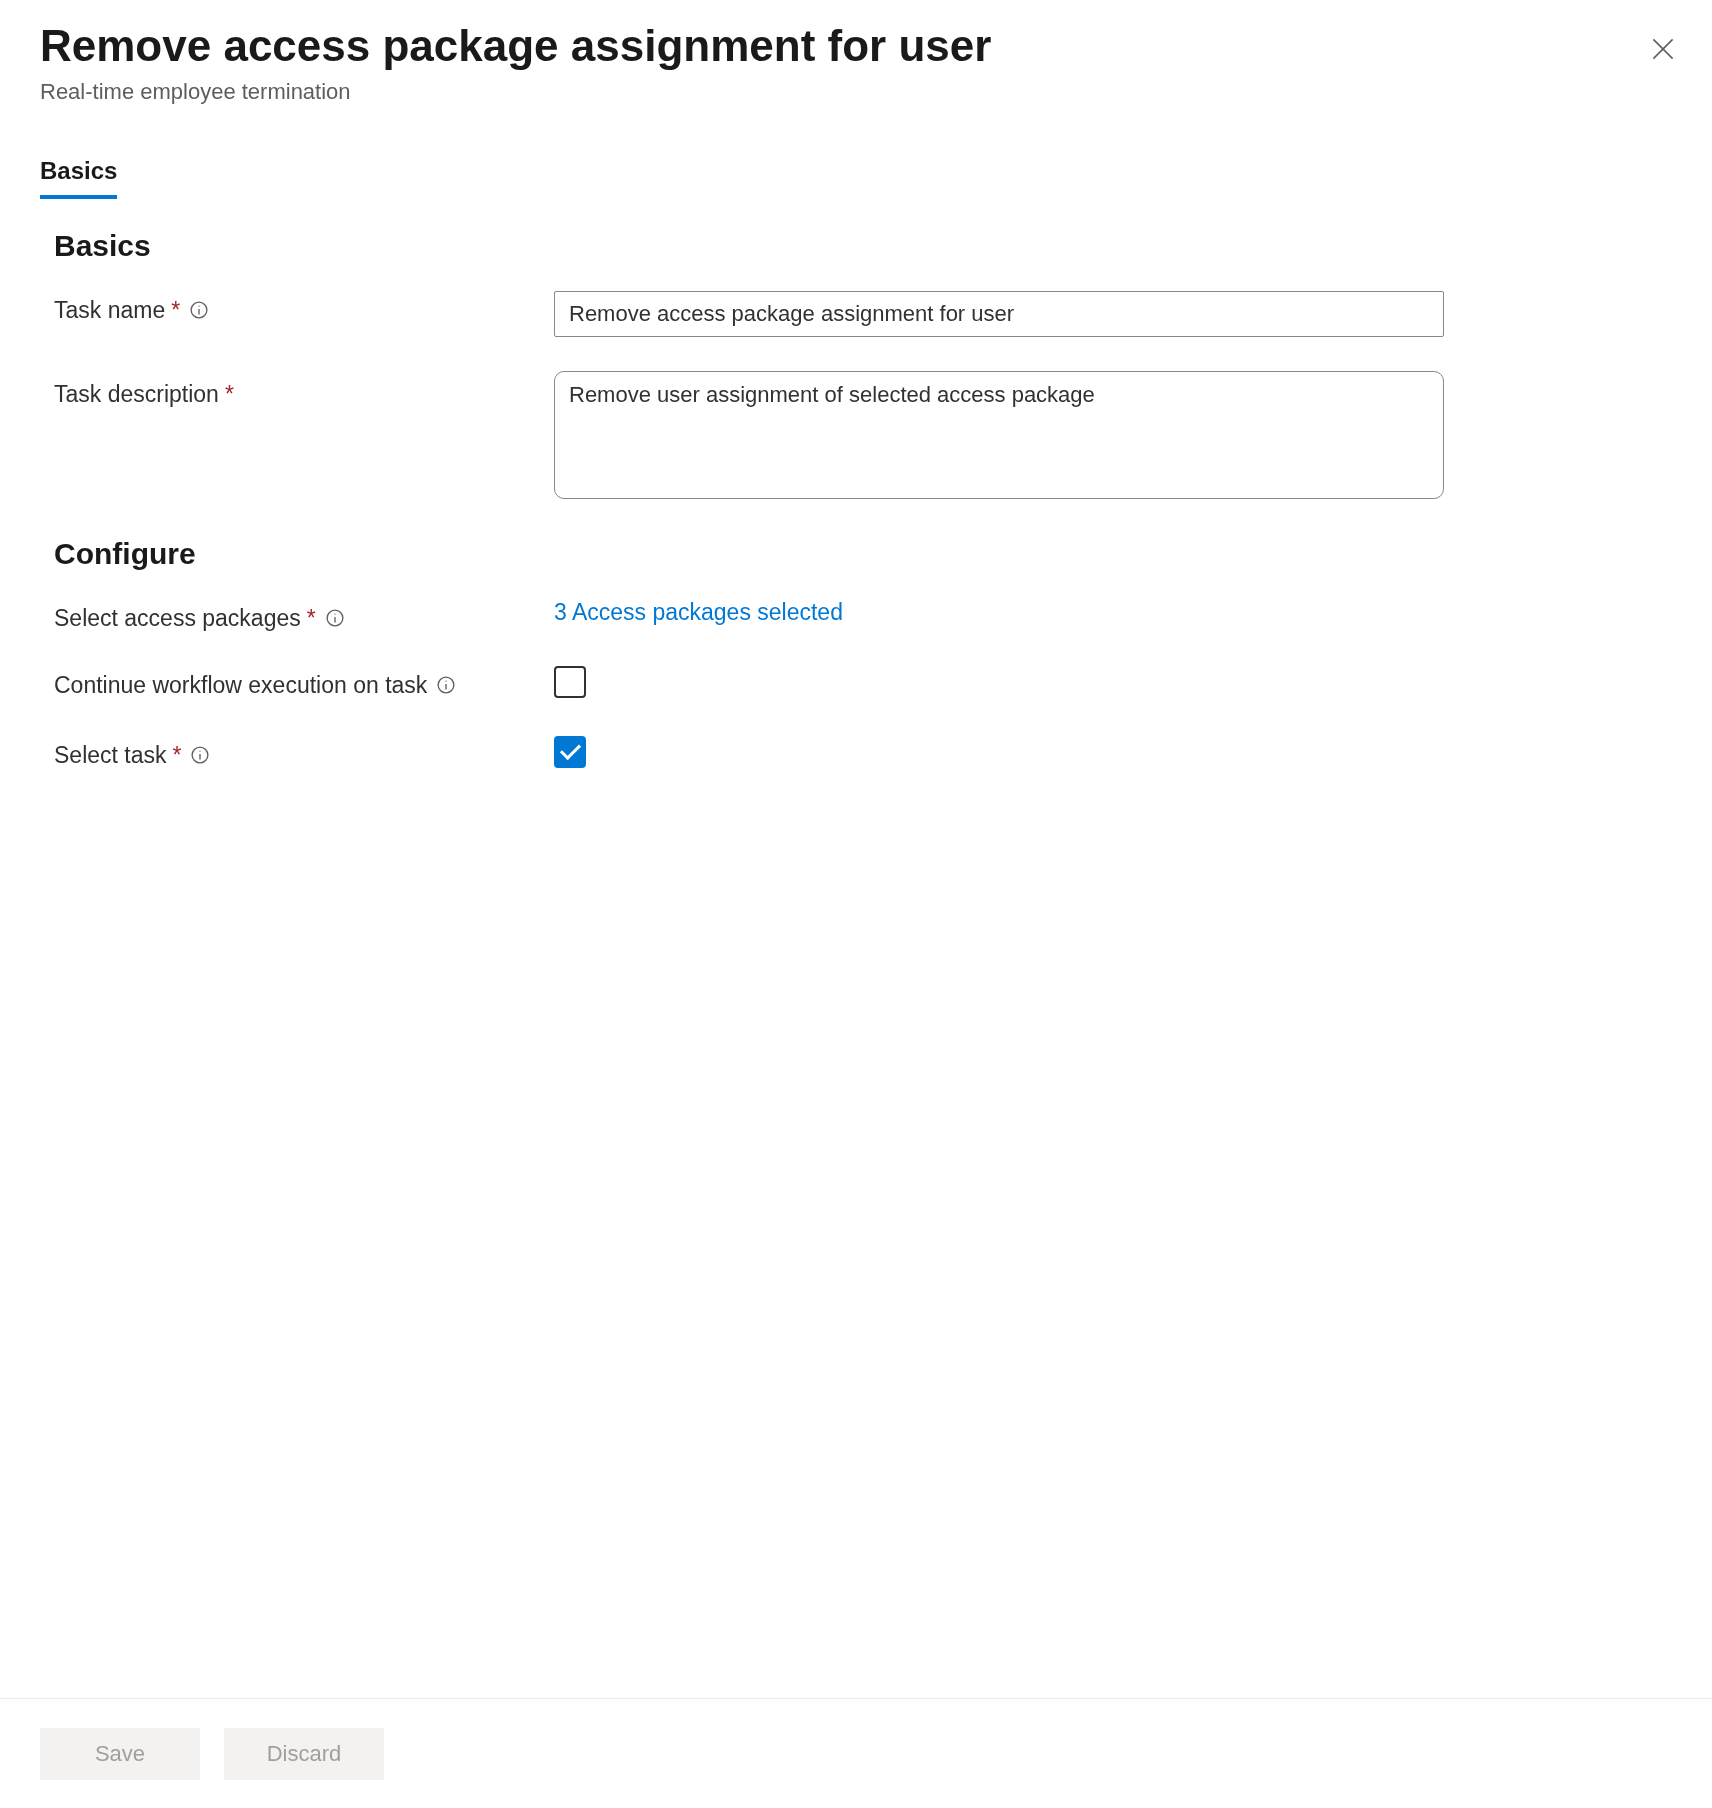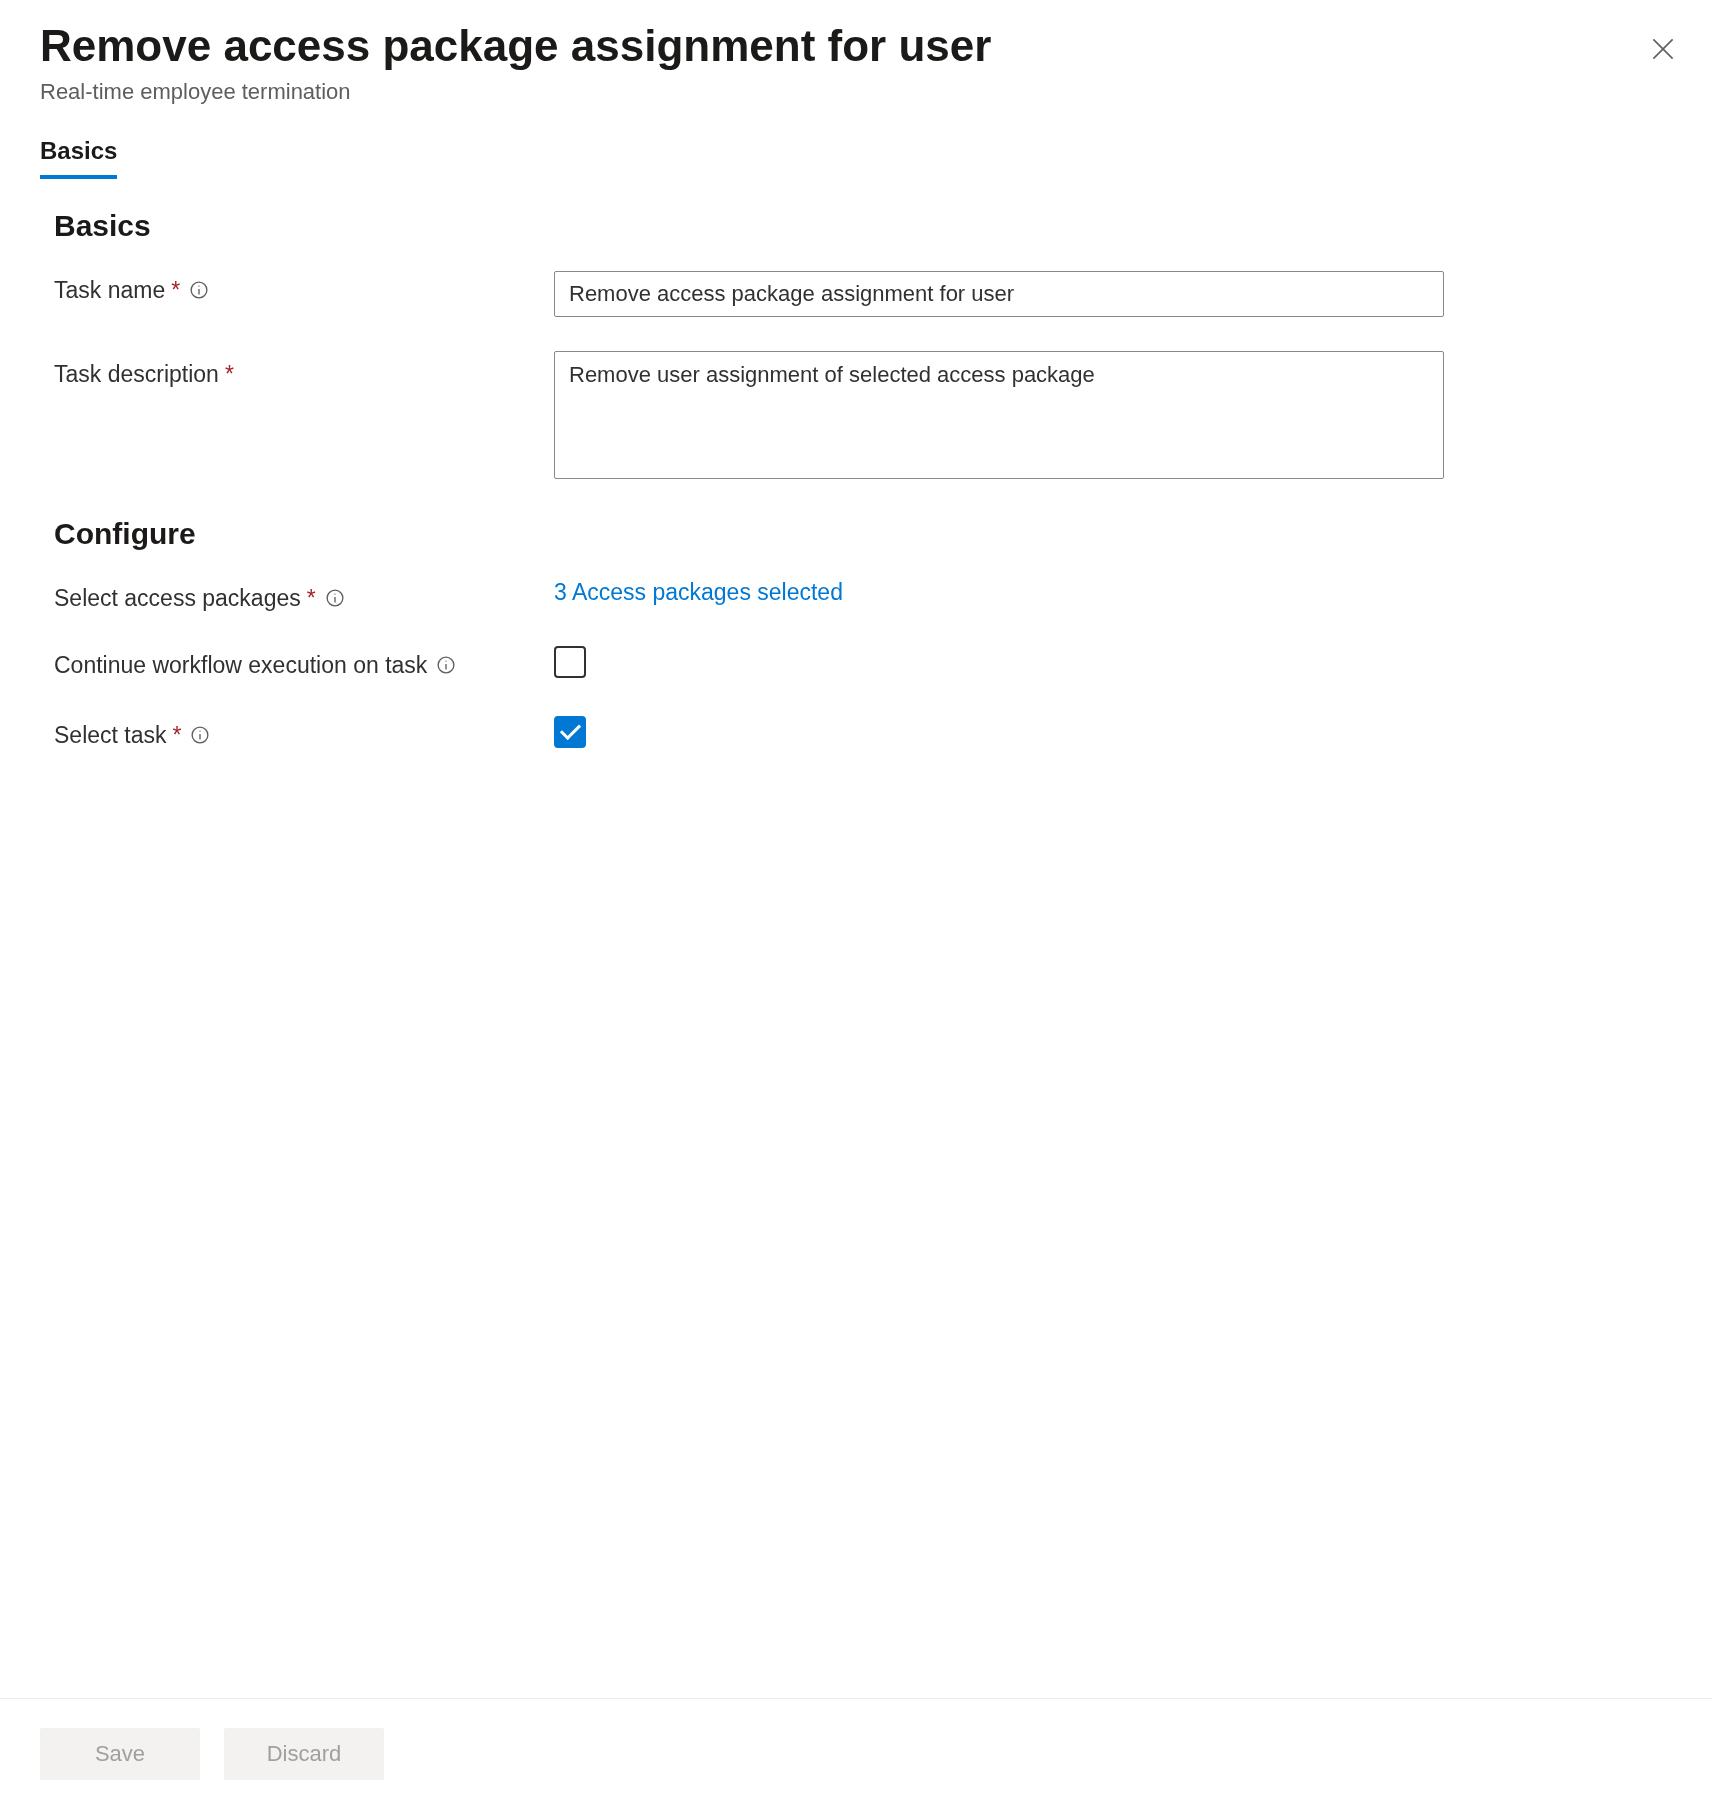--- a/index.html
+++ b/index.html
@@ -29,21 +29,21 @@
     .page-title {
       font-size: 44px;
       font-weight: 600;
       color: #1b1a19;
       line-height: 1.2;
     }
     .page-subtitle {
       font-size: 22px;
       color: #605e5c;
       margin-top: 6px;
-      margin-bottom: 32px;
+      margin-bottom: 52px;
     }
     .close-btn {
       background: none;
       border: none;
       cursor: pointer;
       padding: 8px;
       margin-top: 10px;
       margin-right: -10px;
       color: #605e5c;
     }
@@ -115,21 +115,21 @@
       font-size: 22px;
       font-family: inherit;
       color: #323130;
       background: #ffffff;
     }
     .textarea {
       width: 100%;
       height: 128px;
       padding: 10px 14px;
       border: 1px solid #8a8886;
-      border-radius: 2px;
+      border-radius: 10px;
       font-size: 22px;
       font-family: inherit;
       color: #323130;
       resize: none;
       background: #ffffff;
     }
     .link {
       color: #0078d4;
       font-size: 23px;
       cursor: pointer;

